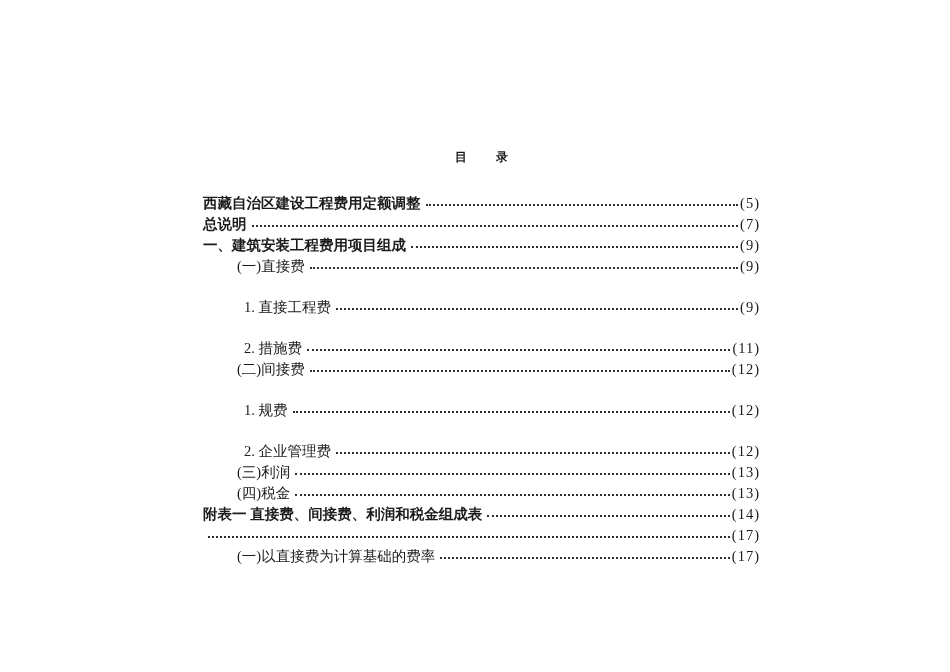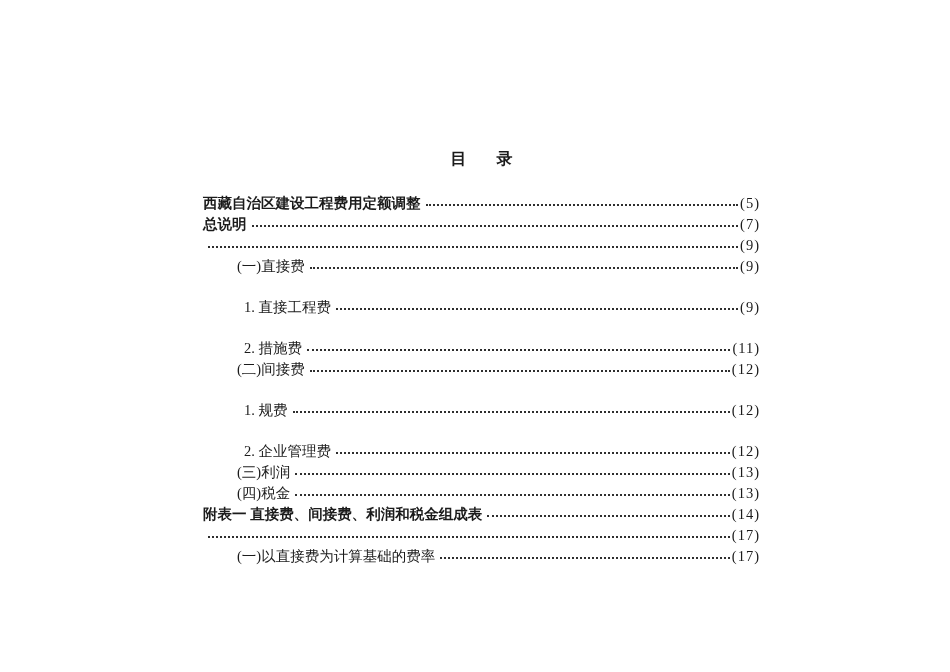--- a/index.html
+++ b/index.html
@@ -11,21 +11,21 @@
     font-family: "Liberation Serif", "DejaVu Serif", serif;
     color: #1b1b1b;
     overflow: hidden;
   }
   .doc-title {
     position: absolute;
     top: 149px;
     left: 203px;
     width: 557px;
     text-align: center;
-    font-size: 16px;
+    font-size: 12px;
     font-weight: bold;
     word-spacing: 26px;
     white-space: pre;
   }
   .toc {
     position: absolute;
     top: 193px;
     left: 203px;
     width: 557px;
   }
@@ -69,20 +69,21 @@
       <span class="pg">(5)</span>
     </div>
 
     <div class="row lvl0 bold">
       <span class="lbl">总说明</span>
       <span class="leader"></span>
       <span class="pg">(7)</span>
     </div>
 
     <div class="row lvl0 bold">
+      <span class="lbl">一、建筑安装工程费用项目组成</span>
       <span class="leader"></span>
       <span class="pg">(9)</span>
     </div>
 
     <div class="row lvl1">
       <span class="lbl">(一)直接费</span>
       <span class="leader"></span>
       <span class="pg">(9)</span>
     </div>
 

